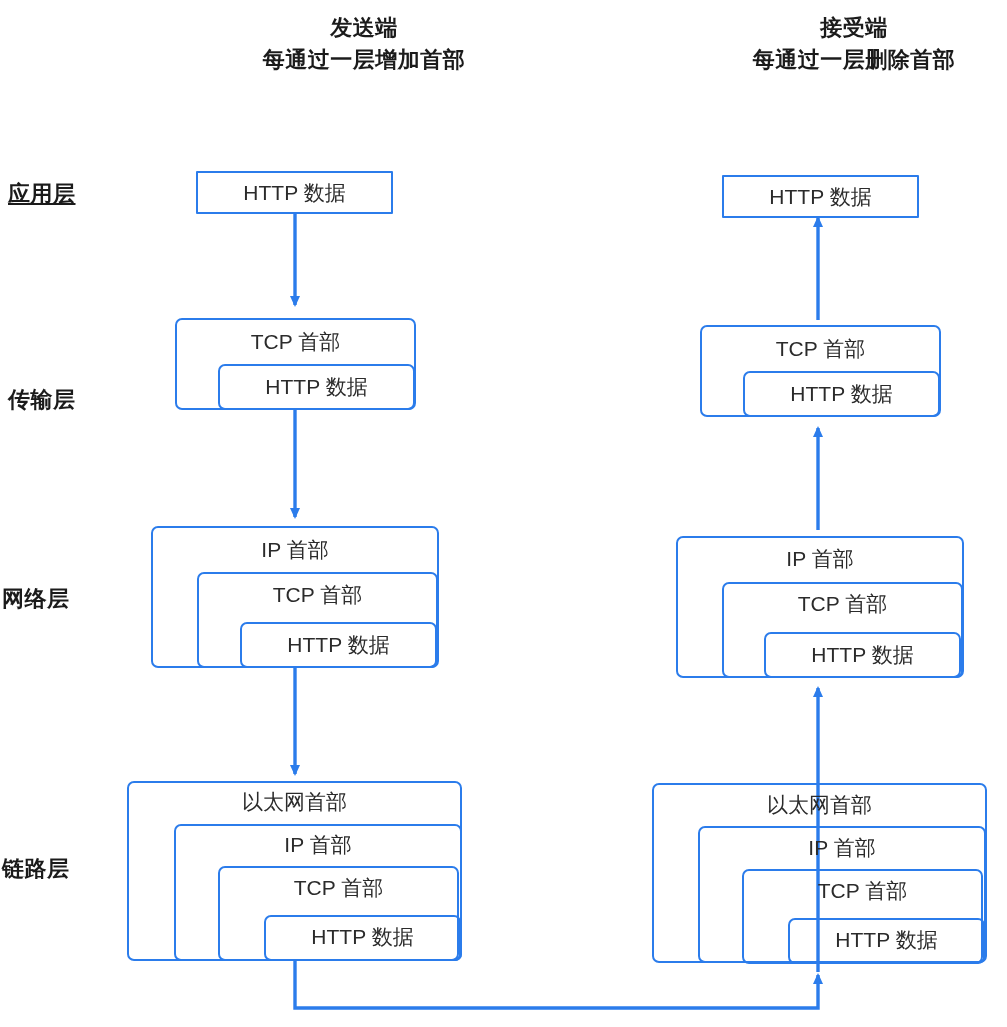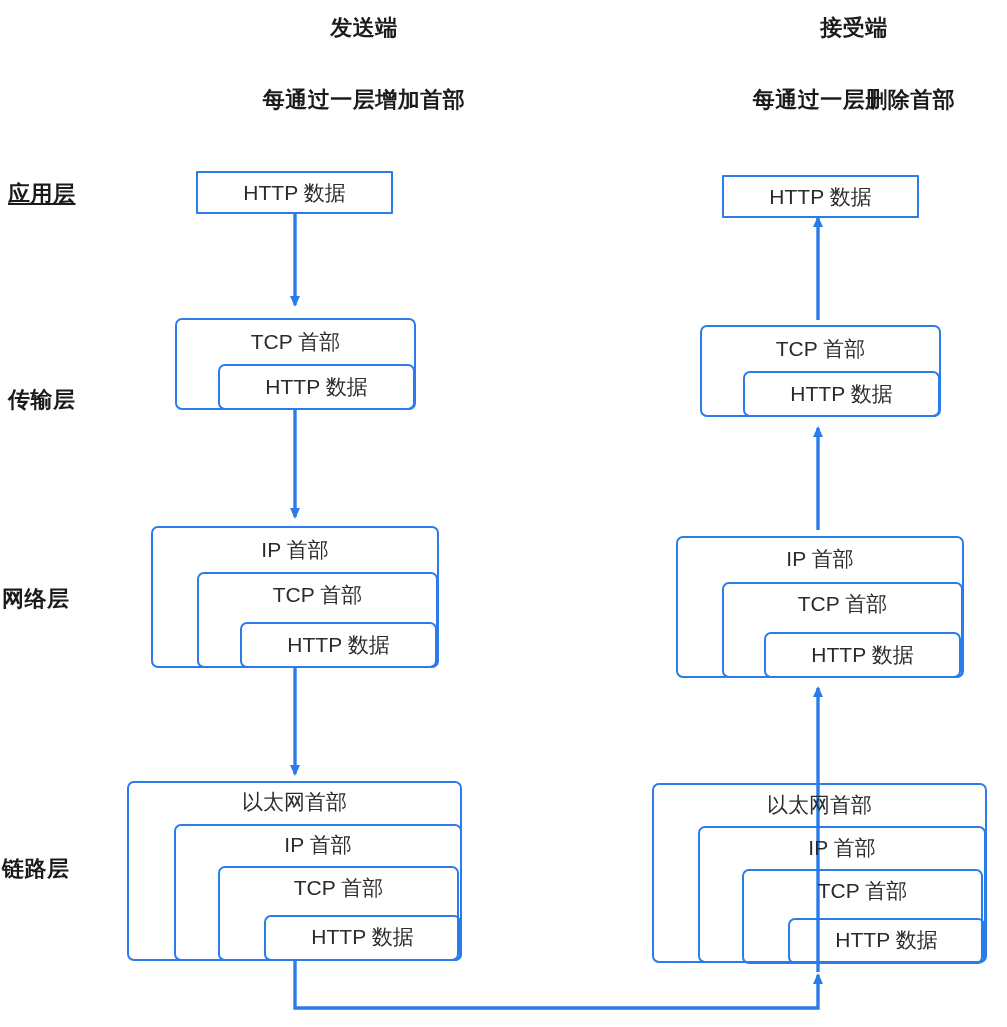--- a/index.html
+++ b/index.html
@@ -26,21 +26,21 @@
     position: absolute;
     text-align: center;
     font-weight: bold;
     font-size: 22px;
     line-height: 32px;
     color: #1b1b1b;
     letter-spacing: 0.5px;
     white-space: nowrap;
   }
   .col-header .line1 { display: block; }
-  .col-header .line2 { display: block; margin-top: 40px; }
+  .col-header .line2 { display: block; }
 
   
   .layer-label {
     position: absolute;
     font-weight: bold;
     font-size: 22px;
     line-height: 26px;
     color: #1b1b1b;
     white-space: nowrap;
     letter-spacing: 0.5px;

